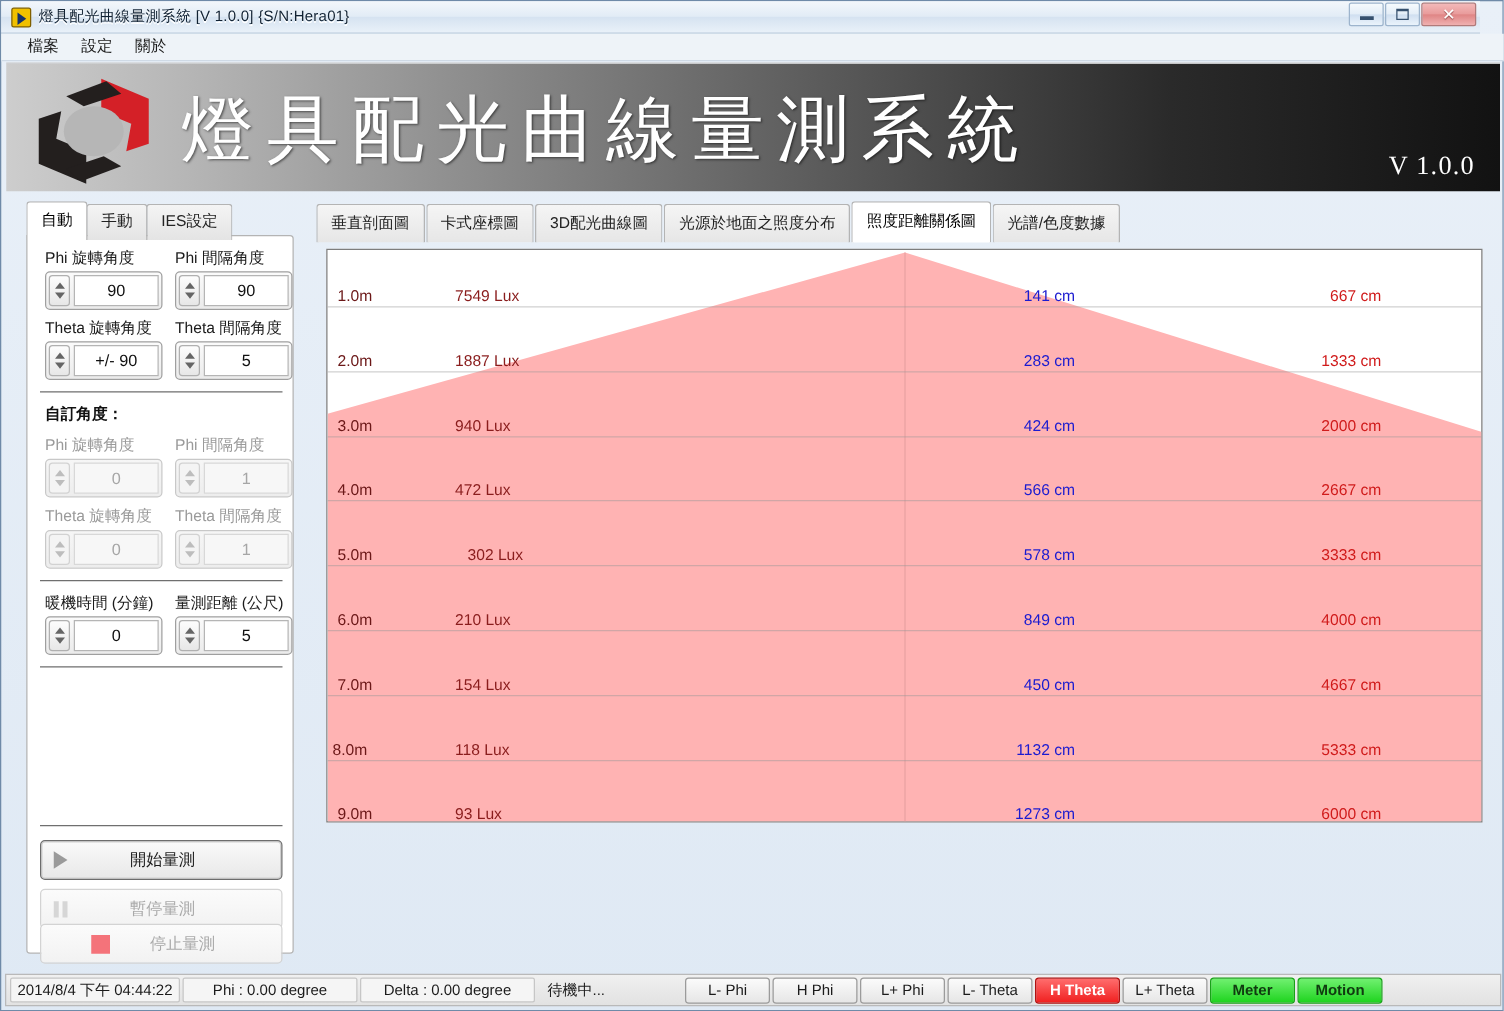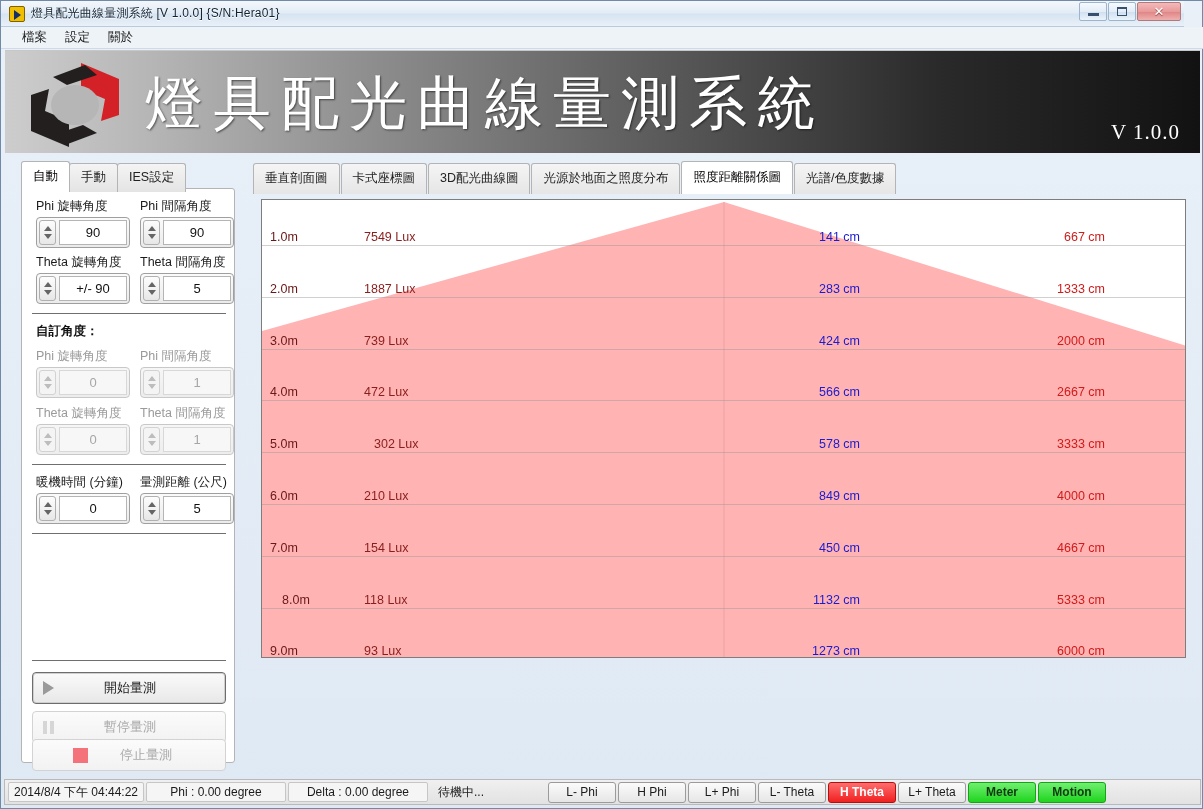--- a/index.html
+++ b/index.html
@@ -484,40 +484,40 @@
       <div id="chart-labels">
           <div class="lbl-dist" style="left:8px; top:30px;">1.0m</div>
           <div class="lbl-lux" style="left:102px; top:30px;">7549 Lux</div>
           <div class="lbl-vert" style="right:325px; top:30px;">141 cm</div>
           <div class="lbl-horiz" style="right:80px; top:30px;">667 cm</div>
           <div class="lbl-dist" style="left:8px; top:82px;">2.0m</div>
           <div class="lbl-lux" style="left:102px; top:82px;">1887 Lux</div>
           <div class="lbl-vert" style="right:325px; top:82px;">283 cm</div>
           <div class="lbl-horiz" style="right:80px; top:82px;">1333 cm</div>
           <div class="lbl-dist" style="left:8px; top:134px;">3.0m</div>
-          <div class="lbl-lux" style="left:102px; top:134px;">739 Lux</div>
+          <div class="lbl-lux" style="left:102px; top:134px;">940 Lux</div>
           <div class="lbl-vert" style="right:325px; top:134px;">424 cm</div>
           <div class="lbl-horiz" style="right:80px; top:134px;">2000 cm</div>
           <div class="lbl-dist" style="left:8px; top:185px;">4.0m</div>
           <div class="lbl-lux" style="left:102px; top:185px;">472 Lux</div>
           <div class="lbl-vert" style="right:325px; top:185px;">566 cm</div>
           <div class="lbl-horiz" style="right:80px; top:185px;">2667 cm</div>
           <div class="lbl-dist" style="left:8px; top:237px;">5.0m</div>
           <div class="lbl-lux" style="left:112px; top:237px;">302 Lux</div>
           <div class="lbl-vert" style="right:325px; top:237px;">578 cm</div>
           <div class="lbl-horiz" style="right:80px; top:237px;">3333 cm</div>
           <div class="lbl-dist" style="left:8px; top:289px;">6.0m</div>
           <div class="lbl-lux" style="left:102px; top:289px;">210 Lux</div>
           <div class="lbl-vert" style="right:325px; top:289px;">849 cm</div>
           <div class="lbl-horiz" style="right:80px; top:289px;">4000 cm</div>
           <div class="lbl-dist" style="left:8px; top:341px;">7.0m</div>
           <div class="lbl-lux" style="left:102px; top:341px;">154 Lux</div>
           <div class="lbl-vert" style="right:325px; top:341px;">450 cm</div>
           <div class="lbl-horiz" style="right:80px; top:341px;">4667 cm</div>
-          <div class="lbl-dist" style="left:20px; top:393px;">8.0m</div>
+          <div class="lbl-dist" style="left:4px; top:393px;">8.0m</div>
           <div class="lbl-lux" style="left:102px; top:393px;">118 Lux</div>
           <div class="lbl-vert" style="right:325px; top:393px;">1132 cm</div>
           <div class="lbl-horiz" style="right:80px; top:393px;">5333 cm</div>
           <div class="lbl-dist" style="left:8px; top:444px;">9.0m</div>
           <div class="lbl-lux" style="left:102px; top:444px;">93 Lux</div>
           <div class="lbl-vert" style="right:325px; top:444px;">1273 cm</div>
           <div class="lbl-horiz" style="right:80px; top:444px;">6000 cm</div>
           <div class="lbl-dist" style="left:8px; top:496px;">10.0m</div>
           <div class="lbl-lux" style="left:102px; top:496px;">75 Lux</div>
           <div class="lbl-vert" style="right:325px; top:496px;">1414 cm</div>

